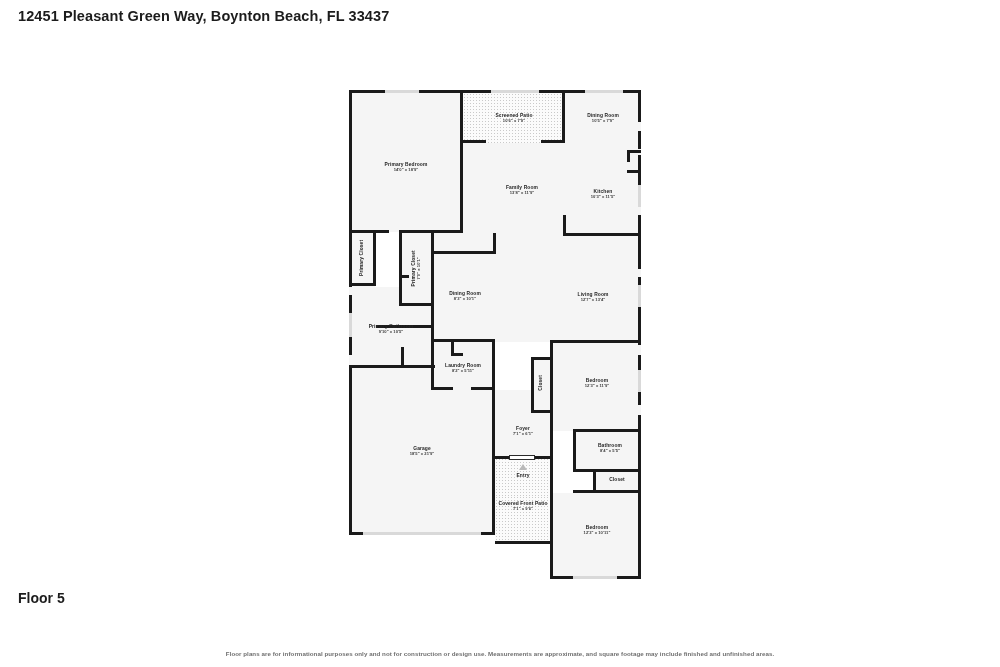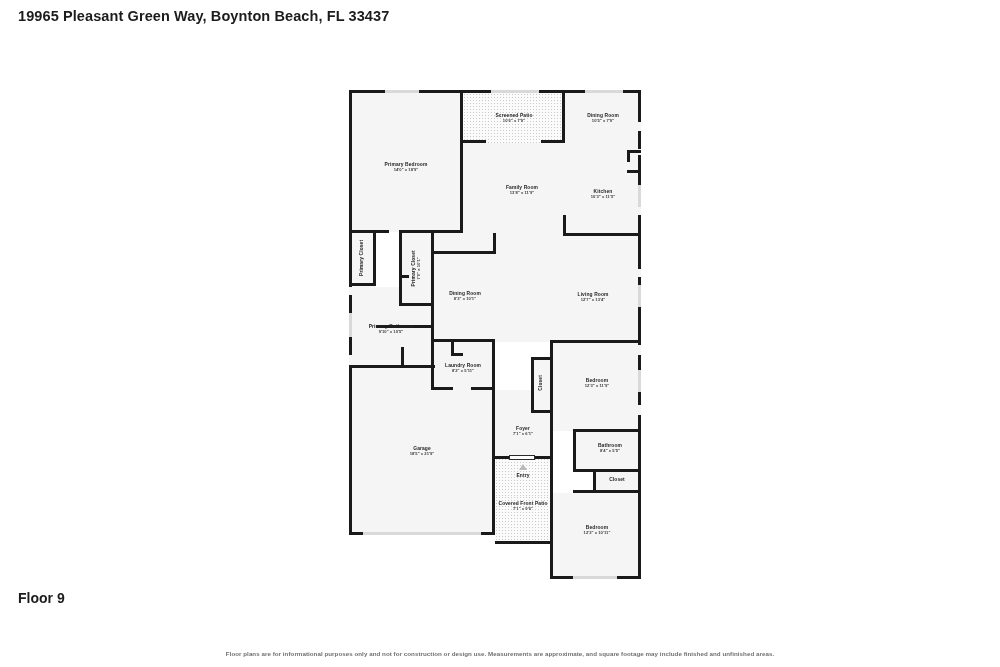--- a/index.html
+++ b/index.html
@@ -122,21 +122,21 @@
     width: 0;
     height: 0;
     border-left: 4.5px solid transparent;
     border-right: 4.5px solid transparent;
     border-bottom: 6.5px solid #b9b9b9;
   }
 </style>
 </head>
 <body>
 
-<div id="page-title">19965 Pleasant Green Way, Boynton Beach, FL 33437</div>
+<div id="page-title">12451 Pleasant Green Way, Boynton Beach, FL 33437</div>
 
 <div id="floorplan">
 
   <div class="room" style="left:4px;  top:5px;   width:114px; height:142px;"></div>
   <div class="hatch" style="left:118px;top:5px;   width:102px; height:53px;"></div>
   <div class="room" style="left:220px;top:5px;   width:76px;  height:53px;"></div>
   <div class="room" style="left:118px;top:58px;  width:102px; height:93px;"></div>
   <div class="room" style="left:220px;top:58px;  width:76px;  height:93px;"></div>
 
   <div class="room" style="left:4px;  top:147px; width:26px;  height:55px;"></div>
@@ -343,15 +343,15 @@
     <span class="dim">7'1" x 9'6"</span>
   </div>
 
   <div class="label" style="left:252px; top:440px;">
     <span class="nm">Bedroom</span>
     <span class="dim">12'3" x 10'11"</span>
   </div>
 
 </div>
 
-<div id="floor-label">Floor 9</div>
+<div id="floor-label">Floor 5</div>
 
 <div id="disclaimer">Floor plans are for informational purposes only and not for construction or design use. Measurements are approximate, and square footage may include finished and unfinished areas.</div>
 
 </body></html>

